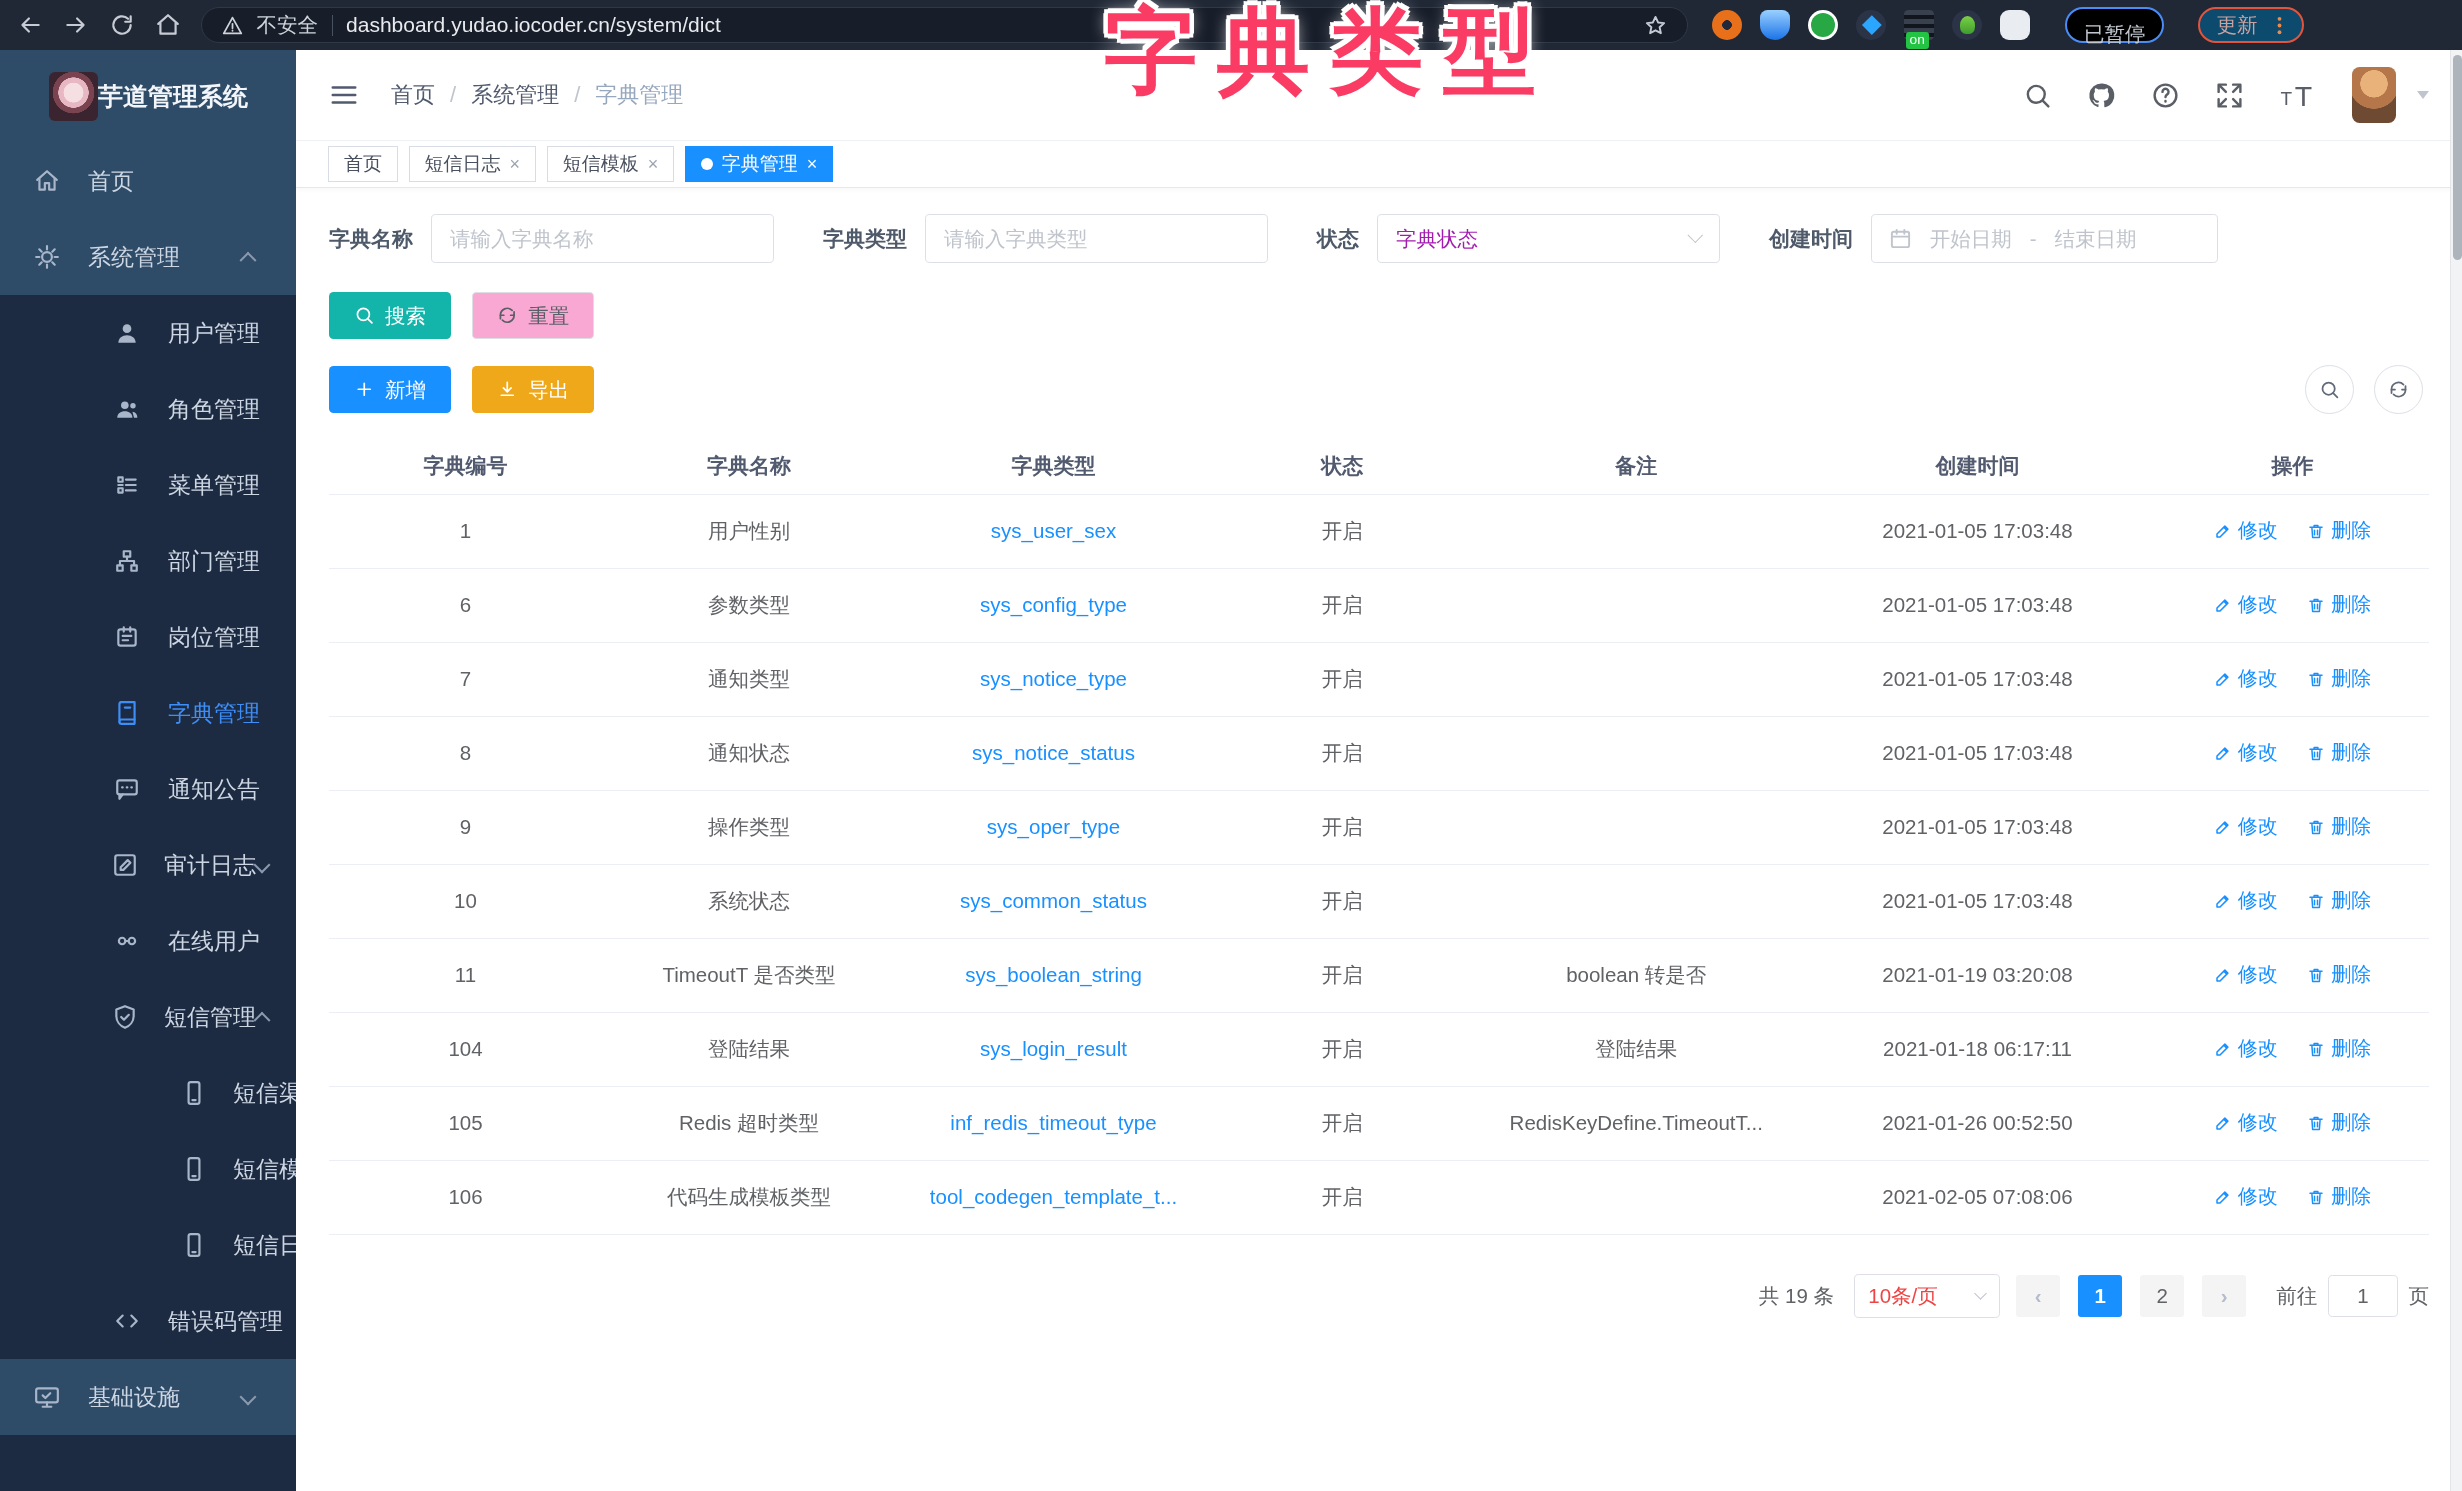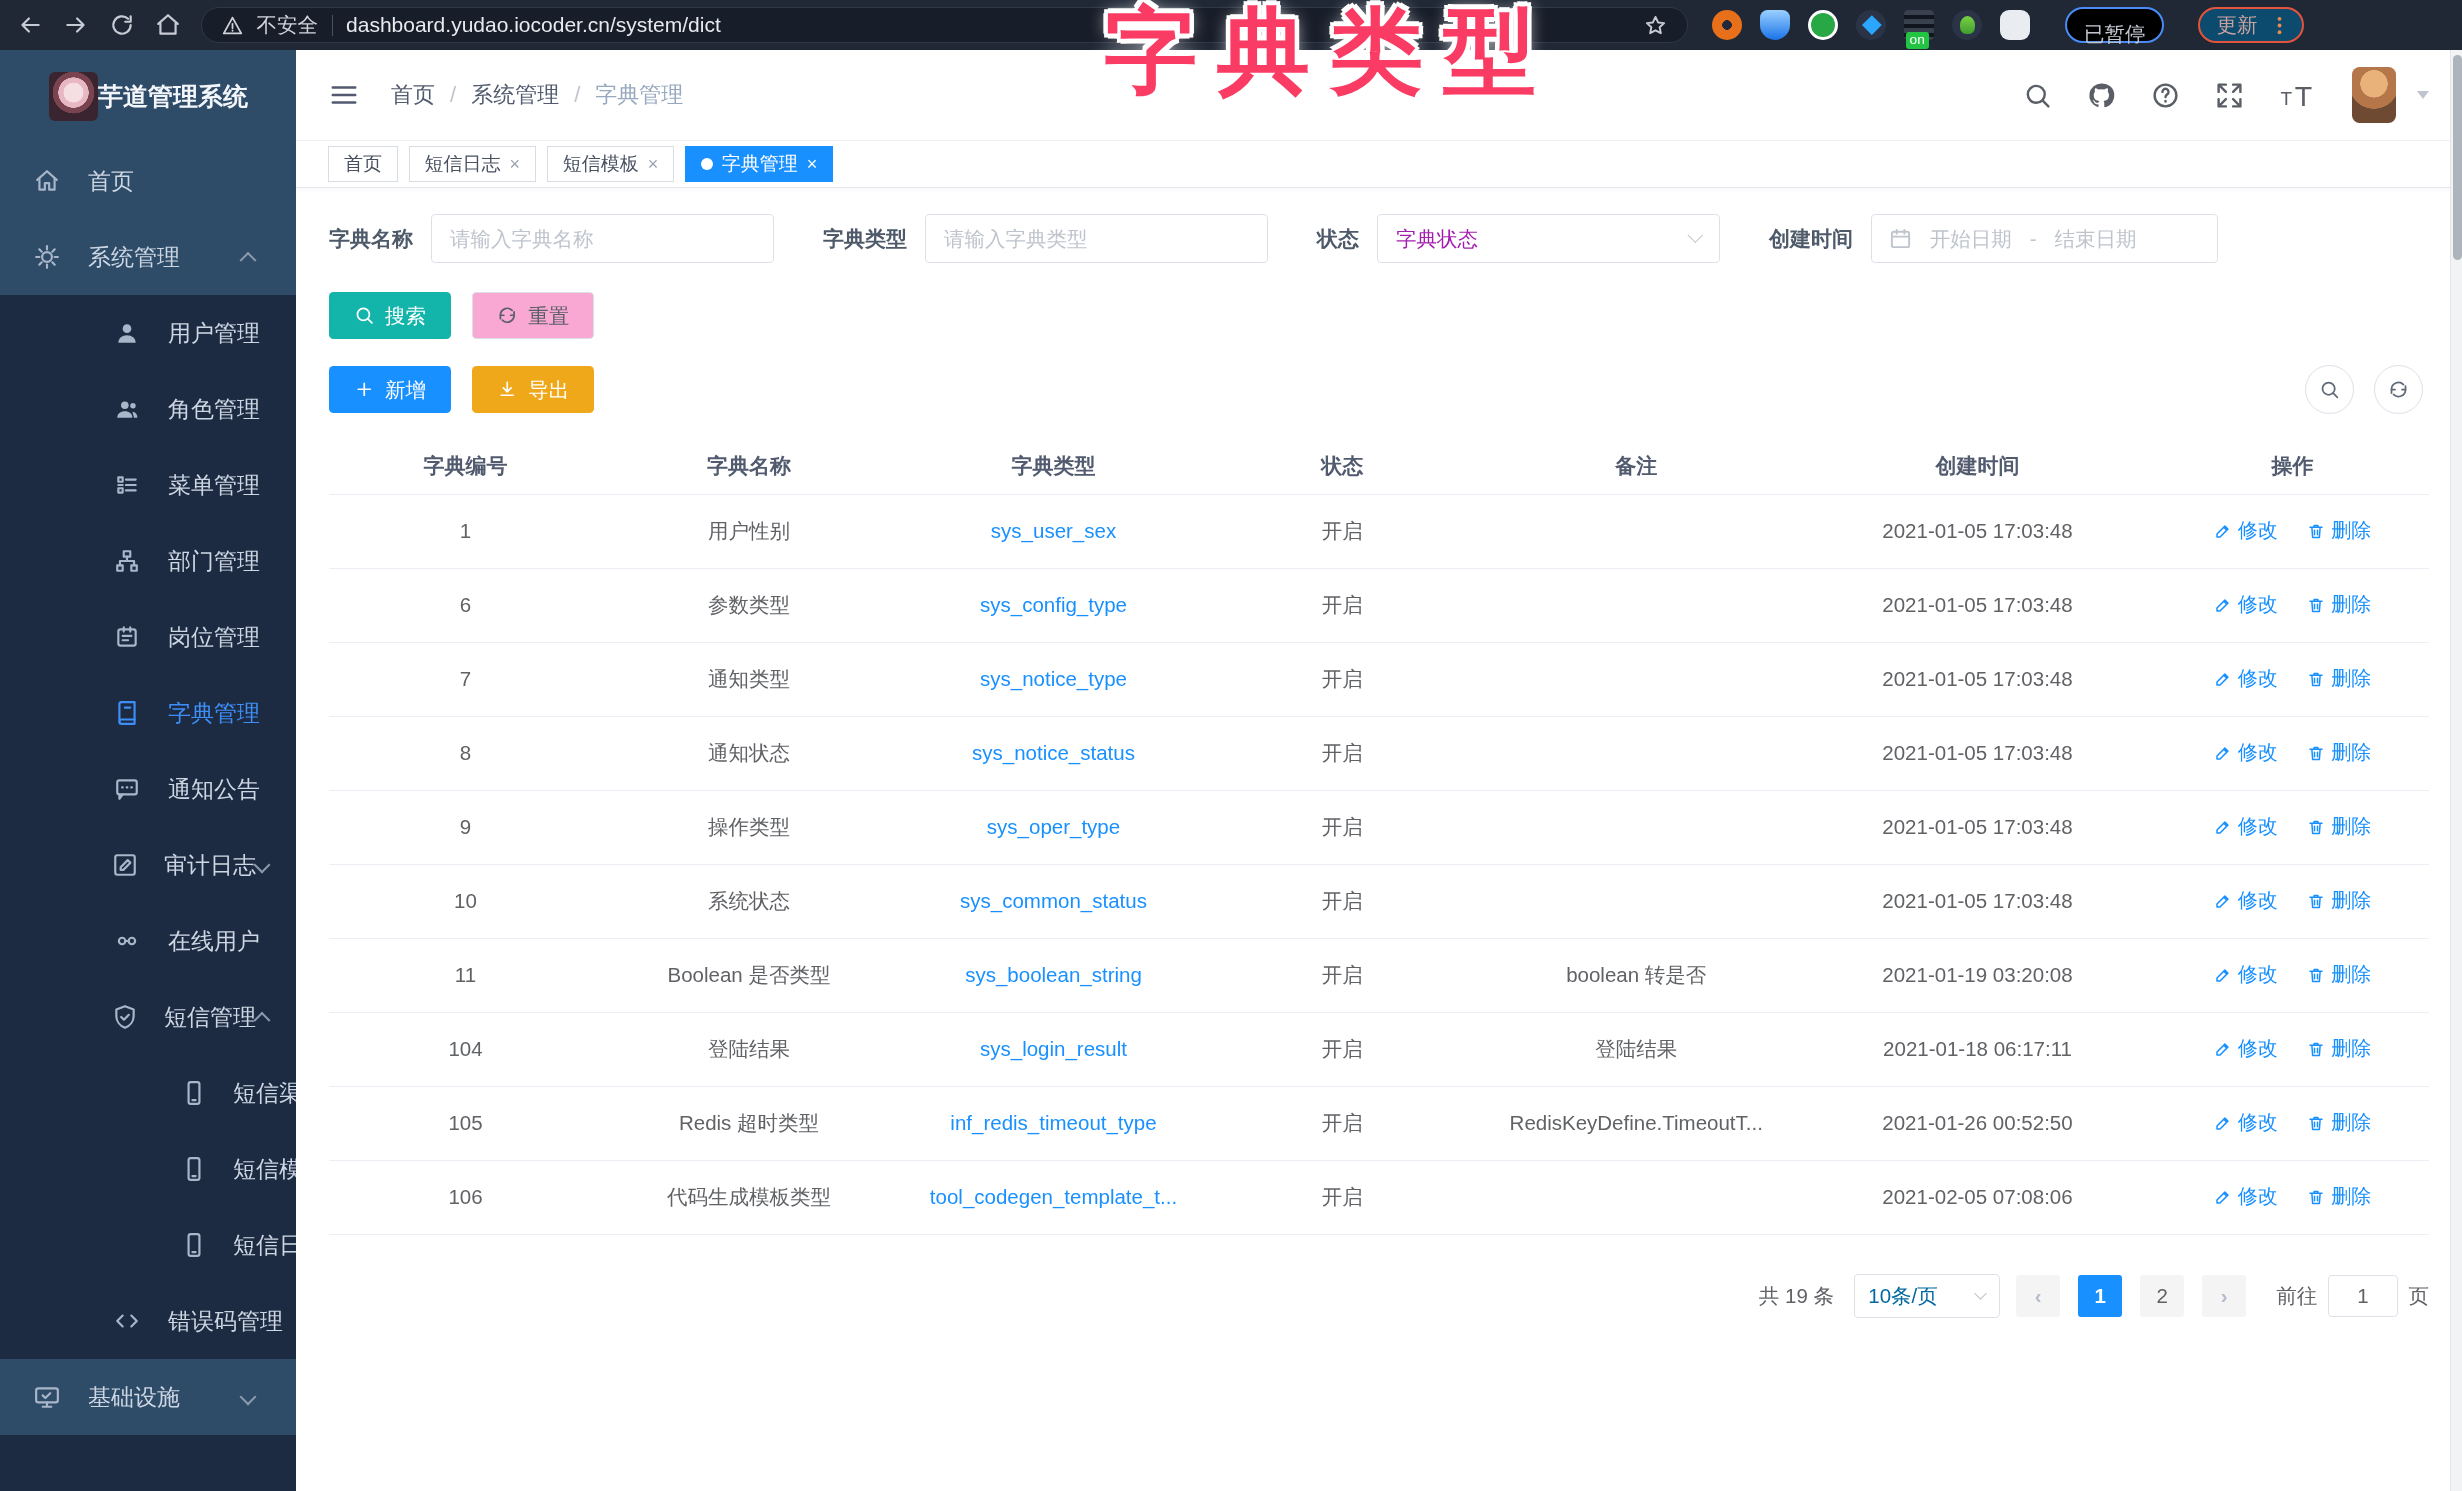--- a/index.html
+++ b/index.html
@@ -105,21 +105,21 @@
   .cbtn { width:49px; height:49px; border-radius:50%; border:0.8px solid #dcdfe6; background:#fff; color:#606a78; display:flex; align-items:center; justify-content:center; font-size:21px; cursor:pointer; }
 
   table.grid { width:100%; margin-top:24px; border-collapse:collapse; table-layout:fixed; font-size:20.5px; color:#606266; }
   .grid th { height:56px; font-size:21px; font-weight:bold; color:#515a6e; text-align:center; border-bottom:0.8px solid #ebeef5; }
   .grid td { height:74px; text-align:center; border-bottom:0.8px solid #ebeef5; overflow:hidden; white-space:nowrap; text-overflow:ellipsis; }
   .tlink { color:#1890ff; cursor:pointer; }
   .op-link { color:#1890ff; cursor:pointer; display:inline-flex; align-items:center; gap:6px; margin:0 12px; font-size:20px; }
   .op-link .oic { font-size:18px; display:flex; }
 
   .pagination { display:flex; align-items:center; justify-content:flex-end; gap:15px; margin-top:39px; font-size:20.5px; color:#606266; }
-  .psel { width:146px; height:44px; border:0.8px solid #dcdfe6; border-radius:4.6px; display:flex; align-items:center; padding:0 13.7px; margin-left:4.6px; cursor:pointer; color:#0369a1; }
+  .psel { width:146px; height:44px; border:0.8px solid #dcdfe6; border-radius:4.6px; display:flex; align-items:center; padding:0 13.7px; margin-left:4.6px; cursor:pointer; color:#ef4444; }
   .psel .sel-caret { margin-left:auto; width:9px; height:9px; border-right:1.5px solid #c0c4cc; border-bottom:1.5px solid #c0c4cc; transform:rotate(45deg) translate(-1.5px,-1.5px); }
   .pbtn { min-width:44px; height:42px; padding:0 6px; background:#f4f4f5; border-radius:3px; display:flex; align-items:center; justify-content:center; cursor:pointer; color:#606266; margin:0 1.5px; }
   .pbtn.arrow { color:#b4bccc; font-weight:bold; }
   .pbtn.active { background:#1890ff; color:#fff; font-weight:bold; }
   .goto { display:flex; align-items:center; gap:10.6px; margin-left:13.7px; }
   .goto-input { width:70px; height:42px; border:0.8px solid #dcdfe6; border-radius:4.6px; text-align:center; font-size:20.5px; color:#606266; outline:none; font-family:inherit; }
 
   
   .scroll-track { position:absolute; right:0; top:50px; bottom:0; width:12px; background:#f1f3f4; border-left:0.8px solid #e3e5e8; z-index:4; }
   .scroll-thumb { position:absolute; top:4.6px; left:1.5px; width:9px; height:205px; border-radius:4.6px; background:#aeb4bc; cursor:pointer; }
@@ -752,21 +752,21 @@
                       <path d="M4 7h16M9.5 7V4.5h5V7M6.5 7l1 13.5h9l1-13.5M10 11v6M14 11v6"></path>
                     </svg>
                   </span>
                   <span>删除</span>
                 </span>
               </td>
             </tr>
 
             <tr>
               <td>11</td>
-              <td>Boolean 是否类型</td>
+              <td>TimeoutT 是否类型</td>
               <td><span class="tlink">sys_boolean_string</span></td>
               <td>开启</td>
               <td>boolean 转是否</td>
               <td>2021-01-19 03:20:08</td>
               <td>
                 <span class="op-link">
                   <span class="oic">
                     <svg class="ic" viewBox="0 0 24 24">
                       <path d="M4 20h4L18.5 9.5l-4-4L4 16zM13 7l4 4"></path>
                     </svg>

